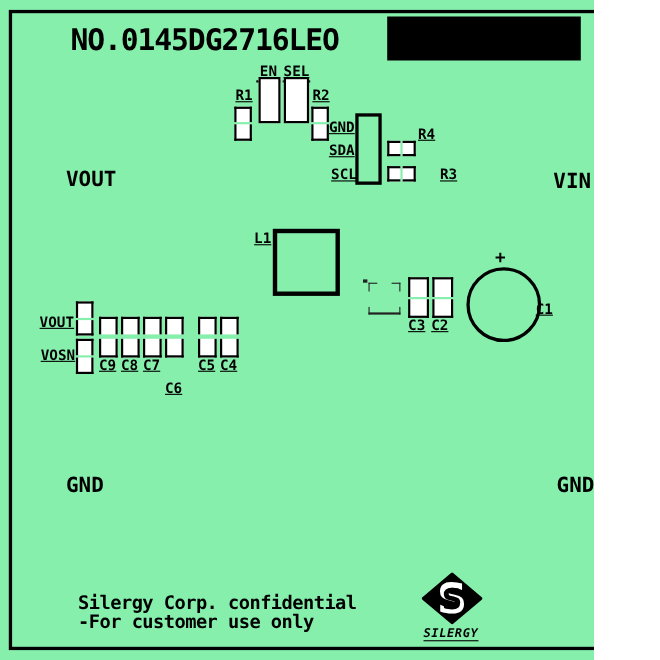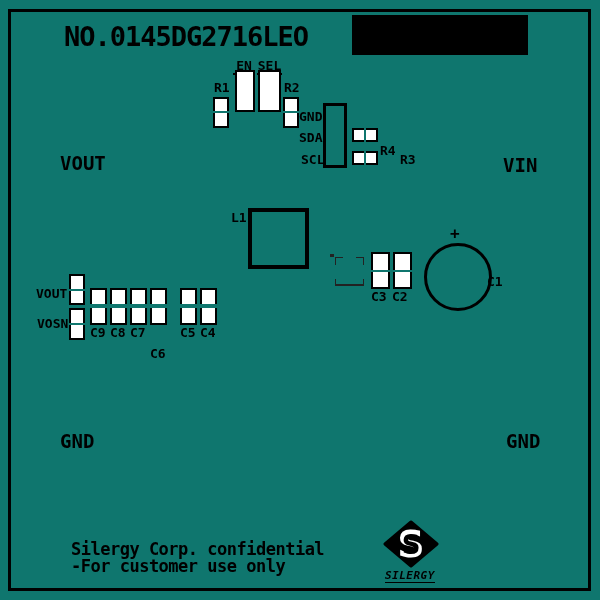--- a/index.html
+++ b/index.html
@@ -1,23 +1,23 @@
 <!DOCTYPE html>
 <html><head>
 <meta charset="utf-8">
 <style>
   html,body{margin:0;padding:0;background:#fff;}
   #board{
-    position:relative;width:600px;height:600px;background:#0f766e;overflow:hidden;
+    position:relative;width:540px;height:600px;background:#86efac;overflow:hidden;
     font-family:"DejaVu Sans Mono","Liberation Mono",monospace;color:#000;
   }
   #board *{box-sizing:border-box;}
   .abs{position:absolute;}
   .lbl{position:absolute;font-weight:bold;white-space:nowrap;line-height:1;color:#000;}
-  .sm{font-size:13px;}
+  .sm{font-size:13px;text-decoration:underline;}
   .lg{font-size:19px;}
   .title{font-size:27px;letter-spacing:-1px;}
   .foot{font-size:17px;letter-spacing:-0.5px;}
   
   .pad{position:absolute;border:2.5px solid #000;background:#fff;}
   .ob{border-bottom:none;}   
   .ot{border-top:none;}      
   .or{border-right:none;}    
   .ol{border-left:none;}     
   .outline{position:absolute;border:2px solid #000;background:#fff;}
@@ -47,21 +47,21 @@
   <span class="pad ob" style="left:283px;top:97px;width:16px;height:14px;"></span>
   <span class="pad ot" style="left:283px;top:113px;width:16px;height:15px;"></span>
 
   <div class="abs" style="left:323px;top:103px;width:24px;height:65px;border:3px solid #000;"></div>
   <div class="lbl sm" style="left:299px;top:110px;">GND</div>
   <div class="lbl sm" style="left:299px;top:131px;">SDA</div>
   <div class="lbl sm" style="left:301px;top:153px;">SCL</div>
 
   <span class="pad or" style="left:352px;top:128px;width:12px;height:14px;"></span>
   <span class="pad ol" style="left:366px;top:128px;width:12px;height:14px;"></span>
-  <div class="lbl sm" style="left:380px;top:144px;text-align:right;">R4</div>
+  <div class="lbl sm" style="left:380px;top:116px;text-align:right;">R4</div>
   <span class="pad or" style="left:352px;top:151px;width:12px;height:14px;"></span>
   <span class="pad ol" style="left:366px;top:151px;width:12px;height:14px;"></span>
   <div class="lbl sm" style="left:380px;top:153px;margin-left:20px;">R3</div>
 
   <div class="lbl lg" style="left:60px;top:154px;">VOUT</div>
   <div class="lbl lg" style="left:503px;top:156px;">VIN</div>
 
   <div class="lbl sm" style="left:231px;top:211px;">L1</div>
   <div class="abs" style="left:248px;top:208px;width:61px;height:61px;border:4px solid #000;"></div>
 

